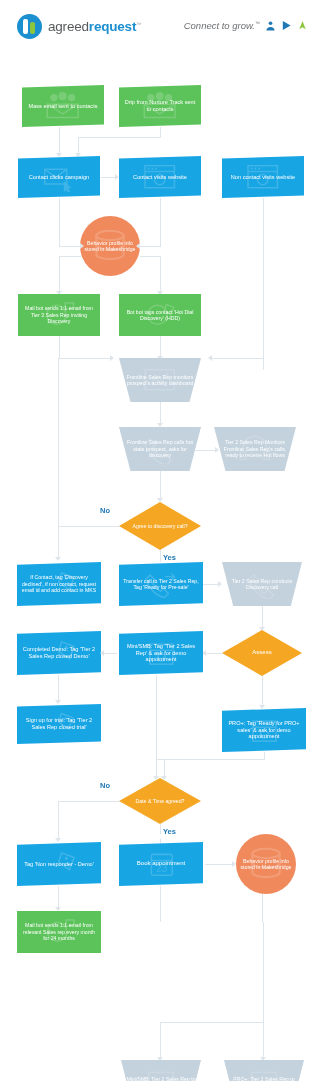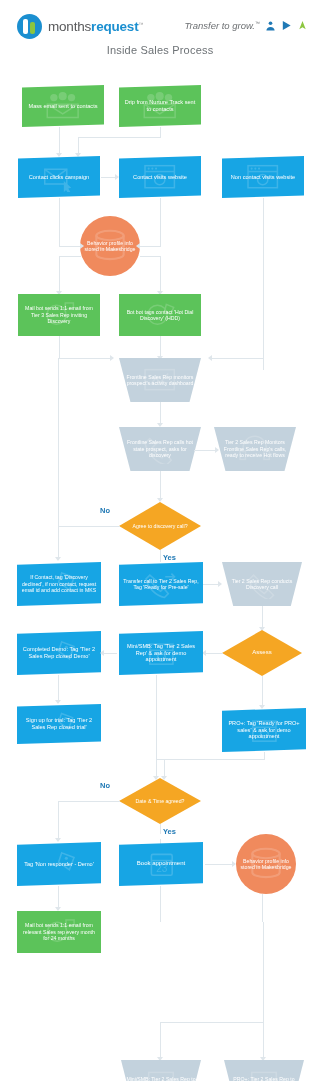--- a/index.html
+++ b/index.html
@@ -72,38 +72,37 @@
   .elbl { position:absolute; font-size:7.5px; font-weight:700; color:#2079b5; }
 </style>
 </head>
 <body>
 
 <div id="page">
 
   <div class="hdr">
     <div class="logo-wrap">
       <div class="logo-mark"></div>
-      <div class="logo-txt"><span>months</span><b>request</b><span class="logo-tm">™</span></div>
+      <div class="logo-txt"><span>agreed</span><b>request</b><span class="logo-tm">™</span></div>
     </div>
 
     <div class="tagline-wrap">
-      <div class="tagline"><span>Transfer to grow.</span><sup>™</sup></div>
+      <div class="tagline"><span>Connect to grow.</span><sup>™</sup></div>
       <svg class="soc" viewBox="0 0 24 24">
         <circle cx="12" cy="7" r="4" fill="#2079b5"></circle>
           <path d="M3 23c0-5 4-8 9-8s9 3 9 8z" fill="#2079b5"></path>
         </svg>
       <svg class="soc" viewBox="0 0 24 24">
         <path d="M4 2 L21 12 L4 22 Z" fill="#2079b5"></path>
         </svg>
       <svg class="soc" viewBox="0 0 24 24">
         <path d="M12 2 L19 20 L12 16 L5 20 Z" fill="#8cc63f"></path>
         </svg>
     </div>
 
-    <div class="page-title">Inside Sales Process</div>
   </div>
 
   <div id="canvas">
 
     <div class="node skew t-green" style="left:22px;top:23px;width:82px;height:42px;font-size:5.6px">
       <div class="wm">
           <svg viewBox="0 0 50 40">
         <circle cx="13" cy="9" r="5" fill="#fff"></circle>
             <circle cx="25" cy="7" r="5.5" fill="#fff"></circle>
             <circle cx="37" cy="9" r="5" fill="#fff"></circle>

